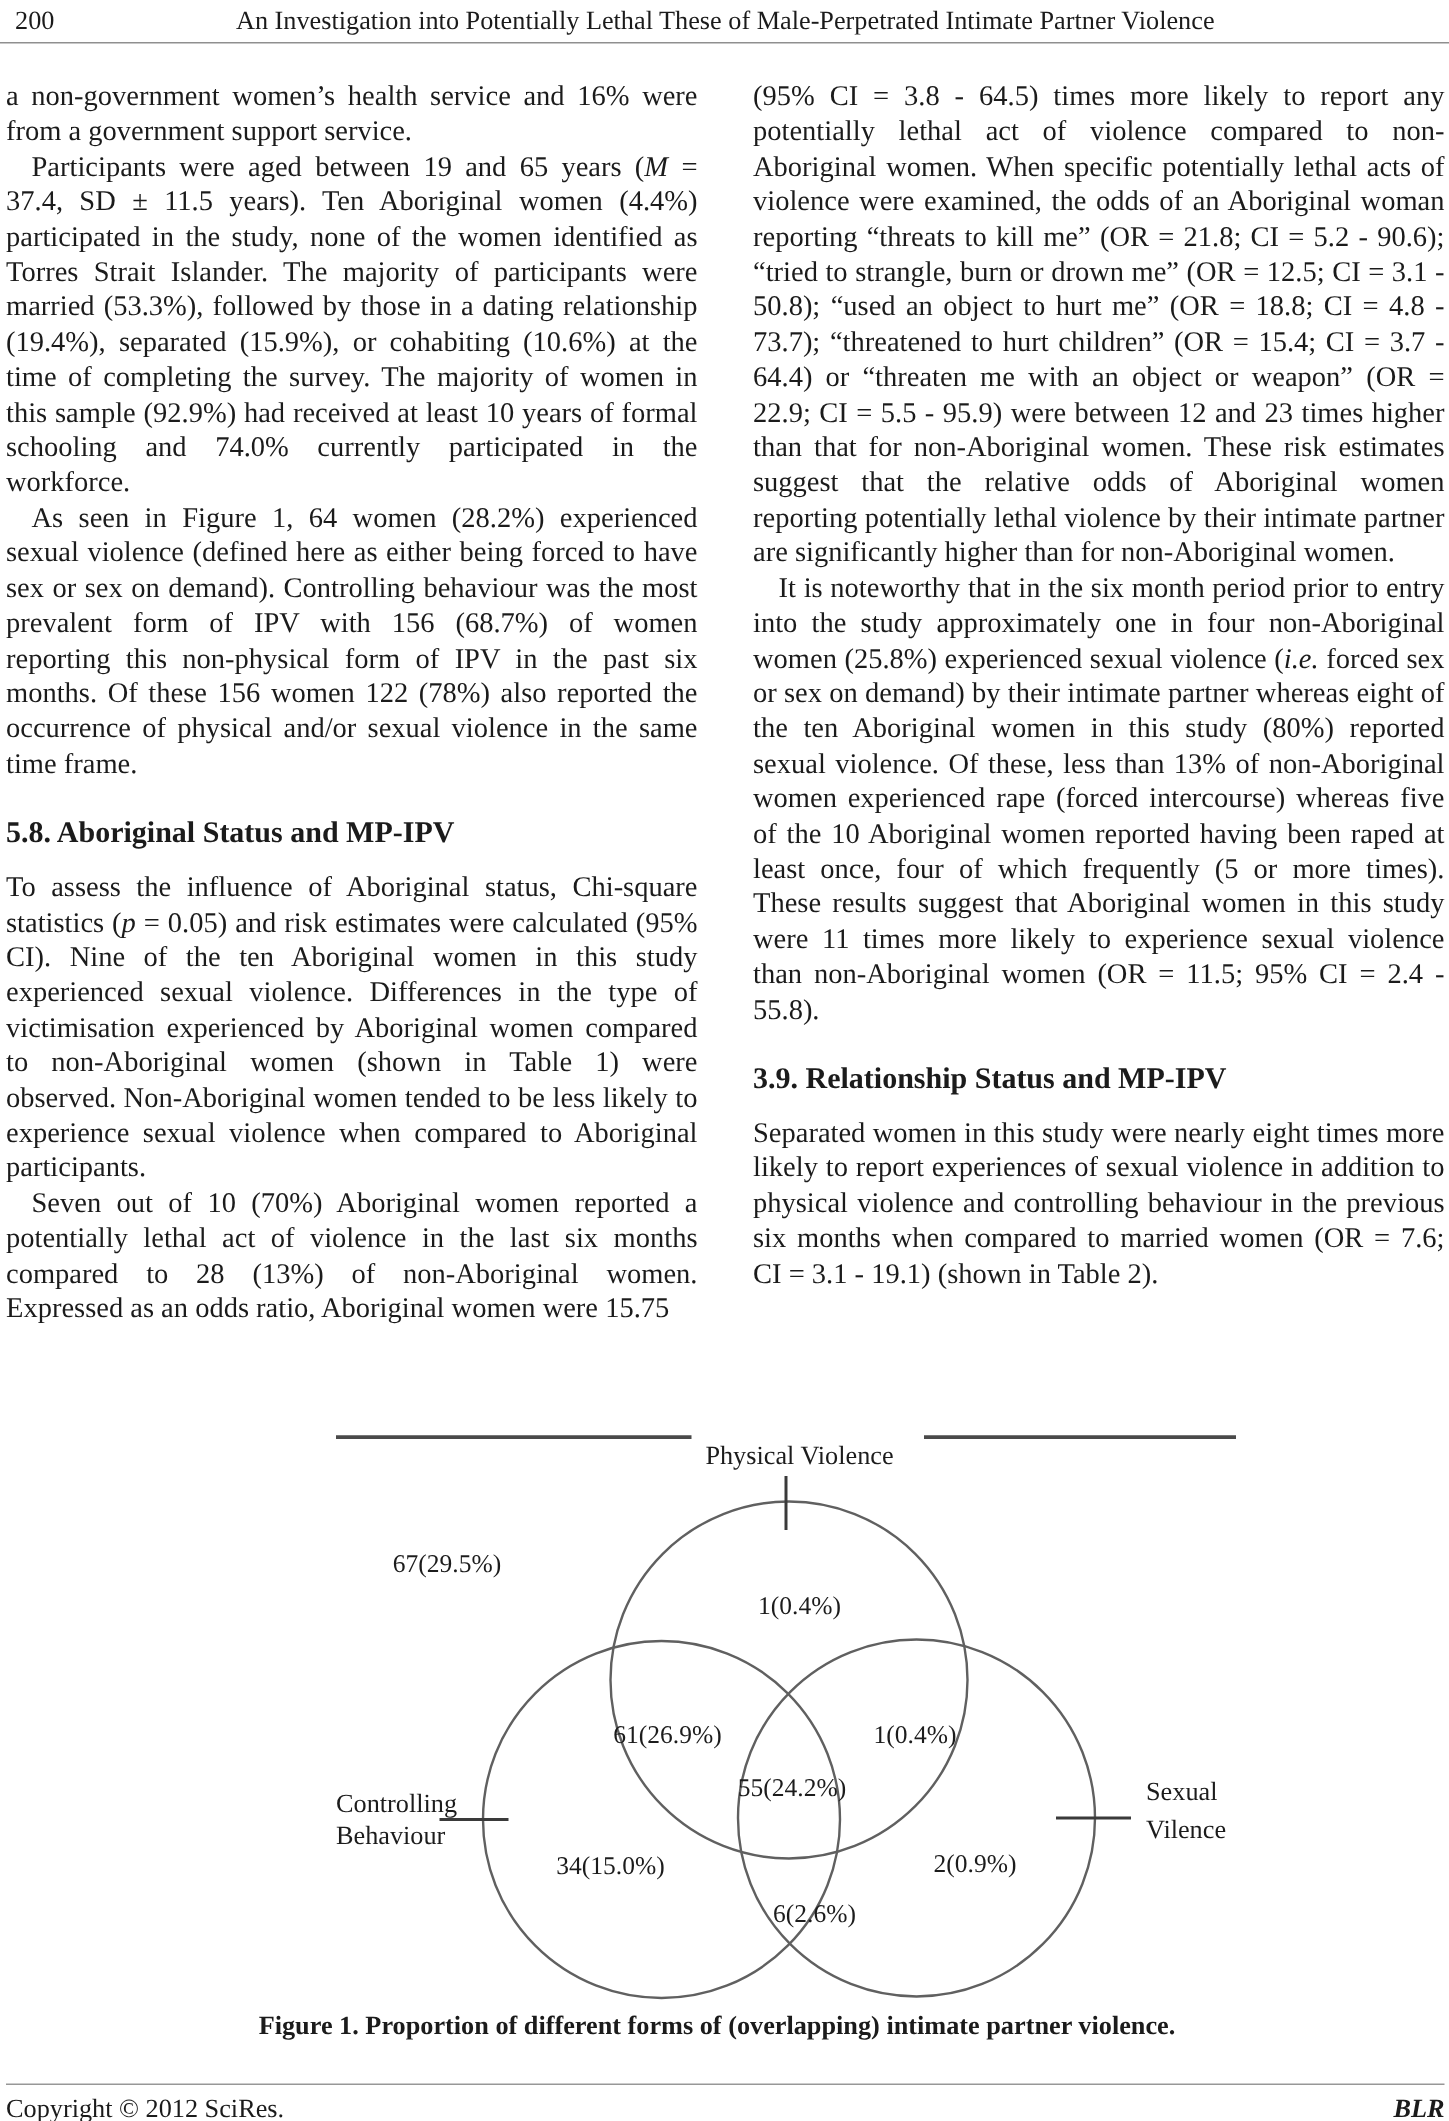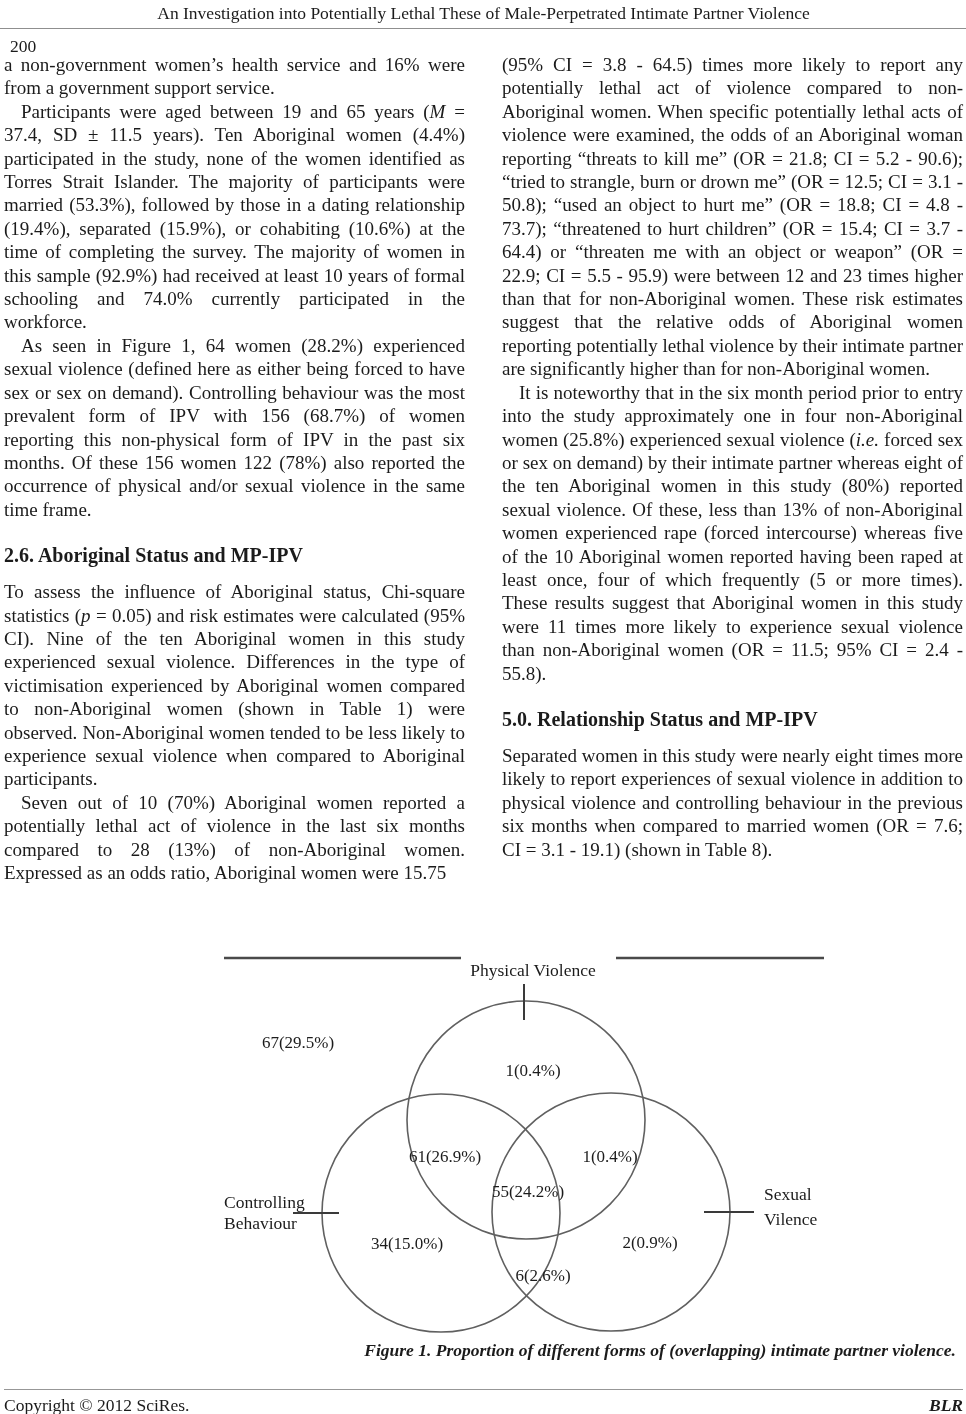--- a/index.html
+++ b/index.html
@@ -2,42 +2,42 @@
 <html><head>
 <meta charset="utf-8">
 <style>
   html,body{margin:0;padding:0;background:#fff;}
   .page{
     position:relative;width:966px;height:1414px;background:#ffffff;
     font-family:"Liberation Serif", serif;color:#1b1b1b;overflow:hidden;
   }
   
   .page-header{position:absolute;top:3px;left:4px;right:3px;height:24px;font-size:17.5px;}
-  .page-number{position:absolute;left:6px;top:0;margin-top:33px;}
+  .page-number{position:absolute;left:6px;top:0;}
   .running-title{position:absolute;left:0;right:0;top:0;text-align:center;}
   .header-rule{position:absolute;top:28px;left:0;width:966px;border-top:1px solid #8f8f8f;}
   
   .text-columns{
     position:absolute;top:53px;left:4px;width:959px;
     display:grid;grid-template-columns:1fr 1fr;column-gap:37px;
     font-size:19px;line-height:23.4px;text-align:justify;
   }
   .para{margin:0;}
   .para.indent{text-indent:17px;}
   .bold{font-weight:normal;}
   .italic{font-style:italic;}
   .sec-heading{font-size:20px;font-weight:bold;margin:22px 0 13px 0;text-align:left;line-height:24px;}
   
   .figure-wrap{position:absolute;left:180px;top:948px;width:616px;height:414px;margin-left:36px;}
   .figure-wrap svg{display:block;}
   .venn-text{font-family:"Liberation Serif", serif;font-size:17px;fill:#1c1c1c;}
   .venn-label{font-family:"Liberation Serif", serif;font-size:17.5px;fill:#1c1c1c;}
   .figure-caption{
-    position:absolute;top:1340px;left:0;width:956px;text-align:right;
-    font-size:17.5px;font-weight:bold;font-style:italic;
+    position:absolute;top:1340px;left:0;width:956px;text-align:center;
+    font-size:17.5px;font-weight:bold;
   }
   
   .page-footer{
     position:absolute;top:1389px;left:4px;right:3px;border-top:1px solid #979797;
     padding-top:5px;display:flex;justify-content:space-between;font-size:17.5px;
   }
   .journal-abbrev{font-weight:bold;font-style:italic;}
 </style>
 </head>
 <body>
@@ -48,29 +48,29 @@
     <span class="page-number">200</span>
     <span class="running-title">An Investigation into Potentially Lethal These of Male-Perpetrated Intimate Partner Violence</span>
   </div>
   <div class="header-rule"></div>
 
   <div class="text-columns">
     <div class="column">
         <p class="para"><span>a non-government women’s health service and 16% were from a government support service.</span></p>
         <p class="para indent"><span>Participants were aged between 19 and 65 years (</span><span class="italic">M</span><span> = 37.4, SD ± 11.5 years). Ten Aboriginal women (4.4%) participated in the study, none of the women identified as Torres Strait Islander. The majority of participants were married (53.3%), followed by those in a dating relationship (19.4%), separated (15.9%), or cohabiting (10.6%) at the time of completing the survey. The majority of women in this sample (92.9%) had received at least 10 years of formal schooling and 74.0% currently participated in the workforce.</span></p>
         <p class="para indent"><span>As seen in </span><span class="bold">Figure 1</span><span>, 64 women (28.2%) experienced sexual violence (defined here as either being forced to have sex or sex on demand). Controlling behaviour was the most prevalent form of IPV with 156 (68.7%) of women reporting this non-physical form of IPV in the past six months. Of these 156 women 122 (78%) also reported the occurrence of physical and/or sexual violence in the same time frame.</span></p>
-        <h3 class="sec-heading">2.6. Aboriginal Status and MP-IPV</h3>
+        <h3 class="sec-heading">5.8. Aboriginal Status and MP-IPV</h3>
         <p class="para"><span>To assess the influence of Aboriginal status, Chi-square statistics (</span><span class="italic">p</span><span> = 0.05) and risk estimates were calculated (95% CI). Nine of the ten Aboriginal women in this study experienced sexual violence. Differences in the type of victimisation experienced by Aboriginal women compared to non-Aboriginal women (shown in </span><span class="bold">Table 1</span><span>) were observed. Non-Aboriginal women tended to be less likely to experience sexual violence when compared to Aboriginal participants.</span></p>
         <p class="para indent"><span>Seven out of 10 (70%) Aboriginal women reported a potentially lethal act of violence in the last six months compared to 28 (13%) of non-Aboriginal women. Expressed as an odds ratio, Aboriginal women were 15.75</span></p>
       </div>
     <div class="column">
         <p class="para"><span>(95% CI = 3.8 - 64.5) times more likely to report any potentially lethal act of violence compared to non-Aboriginal women. When specific potentially lethal acts of violence were examined, the odds of an Aboriginal woman reporting “threats to kill me” (OR = 21.8; CI = 5.2 - 90.6); “tried to strangle, burn or drown me” (OR = 12.5; CI = 3.1 - 50.8); “used an object to hurt me” (OR = 18.8; CI = 4.8 - 73.7); “threatened to hurt children” (OR = 15.4; CI = 3.7 - 64.4) or “threaten me with an object or weapon” (OR = 22.9; CI = 5.5 - 95.9) were between 12 and 23 times higher than that for non-Aboriginal women. These risk estimates suggest that the relative odds of Aboriginal women reporting potentially lethal violence by their intimate partner are significantly higher than for non-Aboriginal women.</span></p>
         <p class="para indent"><span>It is noteworthy that in the six month period prior to entry into the study approximately one in four non-Aboriginal women (25.8%) experienced sexual violence (</span><span class="italic">i.e.</span><span> forced sex or sex on demand) by their intimate partner whereas eight of the ten Aboriginal women in this study (80%) reported sexual violence. Of these, less than 13% of non-Aboriginal women experienced rape (forced intercourse) whereas five of the 10 Aboriginal women reported having been raped at least once, four of which frequently (5 or more times). These results suggest that Aboriginal women in this study were 11 times more likely to experience sexual violence than non-Aboriginal women (OR = 11.5; 95% CI = 2.4 - 55.8).</span></p>
-        <h3 class="sec-heading">5.0. Relationship Status and MP-IPV</h3>
-        <p class="para"><span>Separated women in this study were nearly eight times more likely to report experiences of sexual violence in addition to physical violence and controlling behaviour in the previous six months when compared to married women (OR = 7.6; CI = 3.1 - 19.1) (shown in </span><span class="bold">Table 8</span><span>).</span></p>
+        <h3 class="sec-heading">3.9. Relationship Status and MP-IPV</h3>
+        <p class="para"><span>Separated women in this study were nearly eight times more likely to report experiences of sexual violence in addition to physical violence and controlling behaviour in the previous six months when compared to married women (OR = 7.6; CI = 3.1 - 19.1) (shown in </span><span class="bold">Table 2</span><span>).</span></p>
       </div>
   </div>
 
   <div class="figure-wrap">
     <svg width="616" height="414" viewBox="0 0 616 414">
 
       <line x1="8" y1="10" x2="245" y2="10" stroke="#4a4a4a" stroke-width="2.5"></line>
       <line x1="400" y1="10" x2="608" y2="10" stroke="#4a4a4a" stroke-width="2.5"></line>
 
       <circle cx="310" cy="172" r="119" fill="none" stroke="#606060" stroke-width="1.6"></circle>

